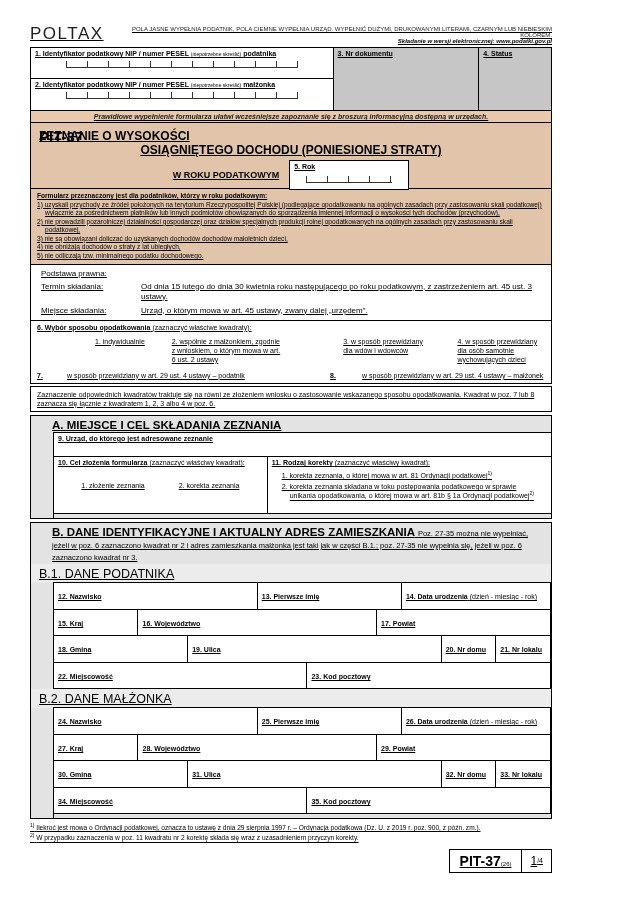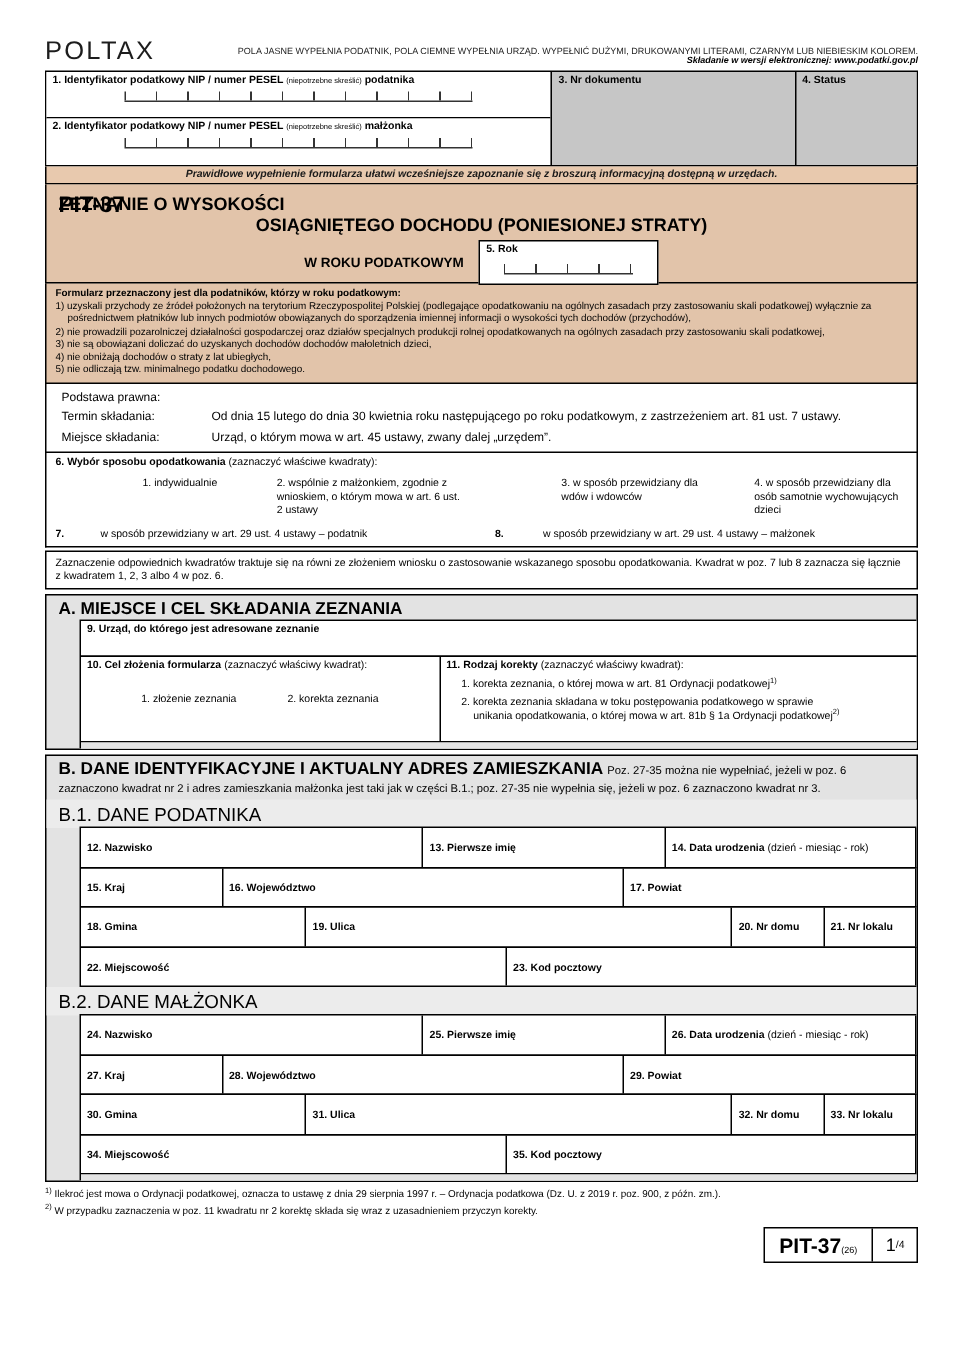--- a/index.html
+++ b/index.html
@@ -1,18 +1,18 @@
 <!DOCTYPE html>
 <html><head>
 <meta charset="utf-8">
 <style>
   * { margin:0; padding:0; box-sizing:border-box; }
   html,body { background:#fff; }
   body { width:640px; height:905px; font-family:"Liberation Sans", sans-serif; color:#000; position:relative; }
-  .page { position:absolute; left:30px; top:24px; width:582px; }
+  .page { position:absolute; left:30px; top:24px; width:522px;text-decoration:underline; }
 
   .b { font-weight:bold; }
   .tiny { font-size:5px; }
   sup.sup { font-size:5px; vertical-align:super; }
 
   
   .hdr-row { display:flex; justify-content:space-between; align-items:flex-end; margin-bottom:3px; }
   .brand { font-size:17px; letter-spacing:1.5px; color:#1d1d1d; }
   .hdr-instr { text-align:right; }
   .instr1 { font-size:6px; color:#222; }
@@ -66,21 +66,21 @@
   .opt4 { width:120px; margin-left:28px; }
   .s6row78 { display:flex; font-size:7px; }
   .num78 { font-weight:bold; width:30px; }
   .opt7 { width:245px; }
   .num8 { font-weight:bold; width:32px; margin-left:18px; }
 
   .notebox { border:1px solid #000; margin-top:2px; padding:3px 6px; font-size:7px; line-height:1.3; }
 
   
   .sec { border:1.5px solid #000; margin-top:3px; background:#e3e3e3; }
-  .sec-title { font-size:11.5px; font-weight:bold; padding:3px 8px 2px 8px; }
+  .sec-title { font-size:11.5px; font-weight:bold; padding:3px 8px 2px 21px; }
   .sec-title .sub { font-size:7.5px; font-weight:normal; }
   .inner { margin-left:22px; background:#fff; border-left:1px solid #000; }
   .ibox { border-bottom:1px solid #000; border-top:1px solid #000; margin-top:-1px; }
   .row { display:flex; }
   .fcell { border-right:1px solid #000; padding:2px 4px; position:relative; }
   .fcell:last-child { border-right:1px solid #000; }
   .secpad { height:4px; }
 
   .subband { font-size:12.5px; padding:3px 8px 2px 8px; background:#ececec; }
 
@@ -165,21 +165,21 @@
     <div class="ii">4) nie obniżają dochodów o straty z lat ubiegłych,</div>
     <div class="ii">5) nie odliczają tzw. minimalnego podatku dochodowego.</div>
   </div>
 
   <div class="legalbox">
     <div class="lr">
       <div class="ll">Podstawa prawna:</div>
     </div>
     <div class="lr">
       <div class="ll">Termin składania:</div>
-      <div class="lt">Od dnia 15 lutego do dnia 30 kwietnia roku następującego po roku podatkowym, z zastrzeżeniem art. 81 ust. 7 ustawy.</div>
+      <div class="lt">Od dnia 15 lutego do dnia 30 kwietnia roku następującego po roku podatkowym, z zastrzeżeniem art. 45 ust. 3 ustawy.</div>
     </div>
     <div class="lr">
       <div class="ll">Miejsce składania:</div>
       <div class="lt">Urząd, o którym mowa w art. 45 ustawy, zwany dalej „urzędem”.</div>
     </div>
   </div>
 
   <div class="s6box">
     <div><span class="b">6. Wybór sposobu opodatkowania</span> <span>(zaznaczyć właściwe kwadraty):</span></div>
     <div class="s6opts">

